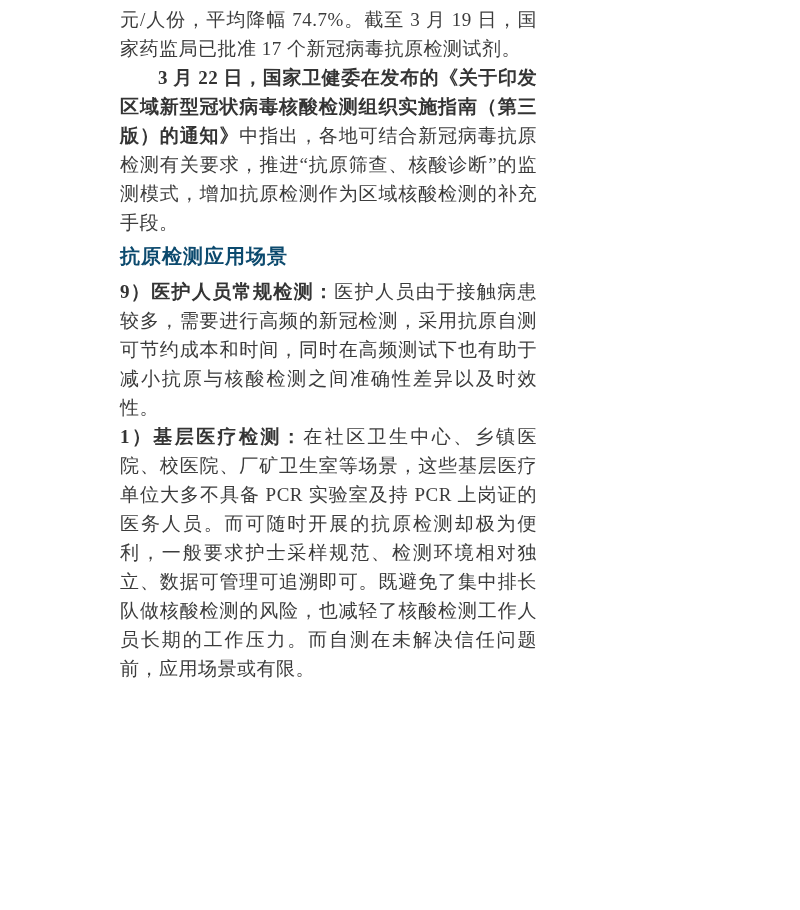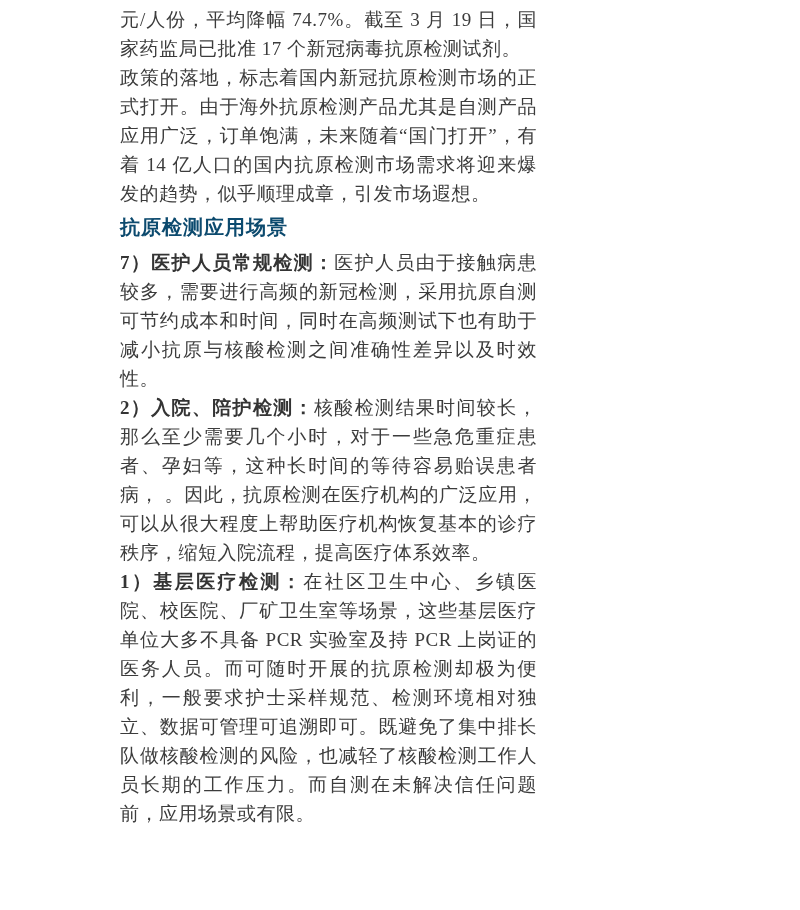--- a/index.html
+++ b/index.html
@@ -43,26 +43,25 @@
     letter-spacing: 1px;
   }
 </style>
 </head>
 <body>
 
 <div class="page">
 
   <p class="para"><span>元/人份，平均降幅 74.7%。截至 3 月 19 日，国家药监局已批准 17 个新冠病毒抗原检测试剂。</span></p>
 
+  <p class="para indent"><b>3 月 22 日，国家卫健委在发布的《关于印发区域新型冠状病毒核酸检测组织实施指南（第三版）的通知》</b><span>中指出，各地可结合新冠病毒抗原检测有关要求，推进“抗原筛查、核酸诊断”的监测模式，增加抗原检测作为区域核酸检测的补充手段。</span></p>
 
 
-  <p class="para"><span>政策的落地，标志着国内新冠抗原检测市场的正式打开。由于海外抗原检测产品尤其是自测产品应用广泛，订单饱满，未来随着“国门打开”，有着 14 亿人口的国内抗原检测市场需求将迎来爆发的趋势，似乎顺理成章，引发市场遐想。</span></p>
 
   <h2 class="section-heading">抗原检测应用场景</h2>
 
 
-  <p class="para"><b>7）医护人员常规检测：</b><span>医护人员由于接触病患较多，需要进行高频的新冠检测，采用抗原自测可节约成本和时间，同时在高频测试下也有助于减小抗原与核酸检测之间准确性差异以及时效性。</span></p>
+  <p class="para"><b>9）医护人员常规检测：</b><span>医护人员由于接触病患较多，需要进行高频的新冠检测，采用抗原自测可节约成本和时间，同时在高频测试下也有助于减小抗原与核酸检测之间准确性差异以及时效性。</span></p>
 
-  <p class="para"><b>2）入院、陪护检测：</b><span>核酸检测结果时间较长，那么至少需要几个小时，对于一些急危重症患者、孕妇等，这种长时间的等待容易贻误患者病， 。因此，抗原检测在医疗机构的广泛应用，可以从很大程度上帮助医疗机构恢复基本的诊疗秩序，缩短入院流程，提高医疗体系效率。</span></p>
 
   <p class="para"><b>1）基层医疗检测：</b><span>在社区卫生中心、乡镇医院、校医院、厂矿卫生室等场景，这些基层医疗单位大多不具备 PCR 实验室及持 PCR 上岗证的医务人员。而可随时开展的抗原检测却极为便利，一般要求护士采样规范、检测环境相对独立、数据可管理可追溯即可。既避免了集中排长队做核酸检测的风险，也减轻了核酸检测工作人员长期的工作压力。而自测在未解决信任问题前，应用场景或有限。</span></p>
 
 </div>
 
 </body></html>

